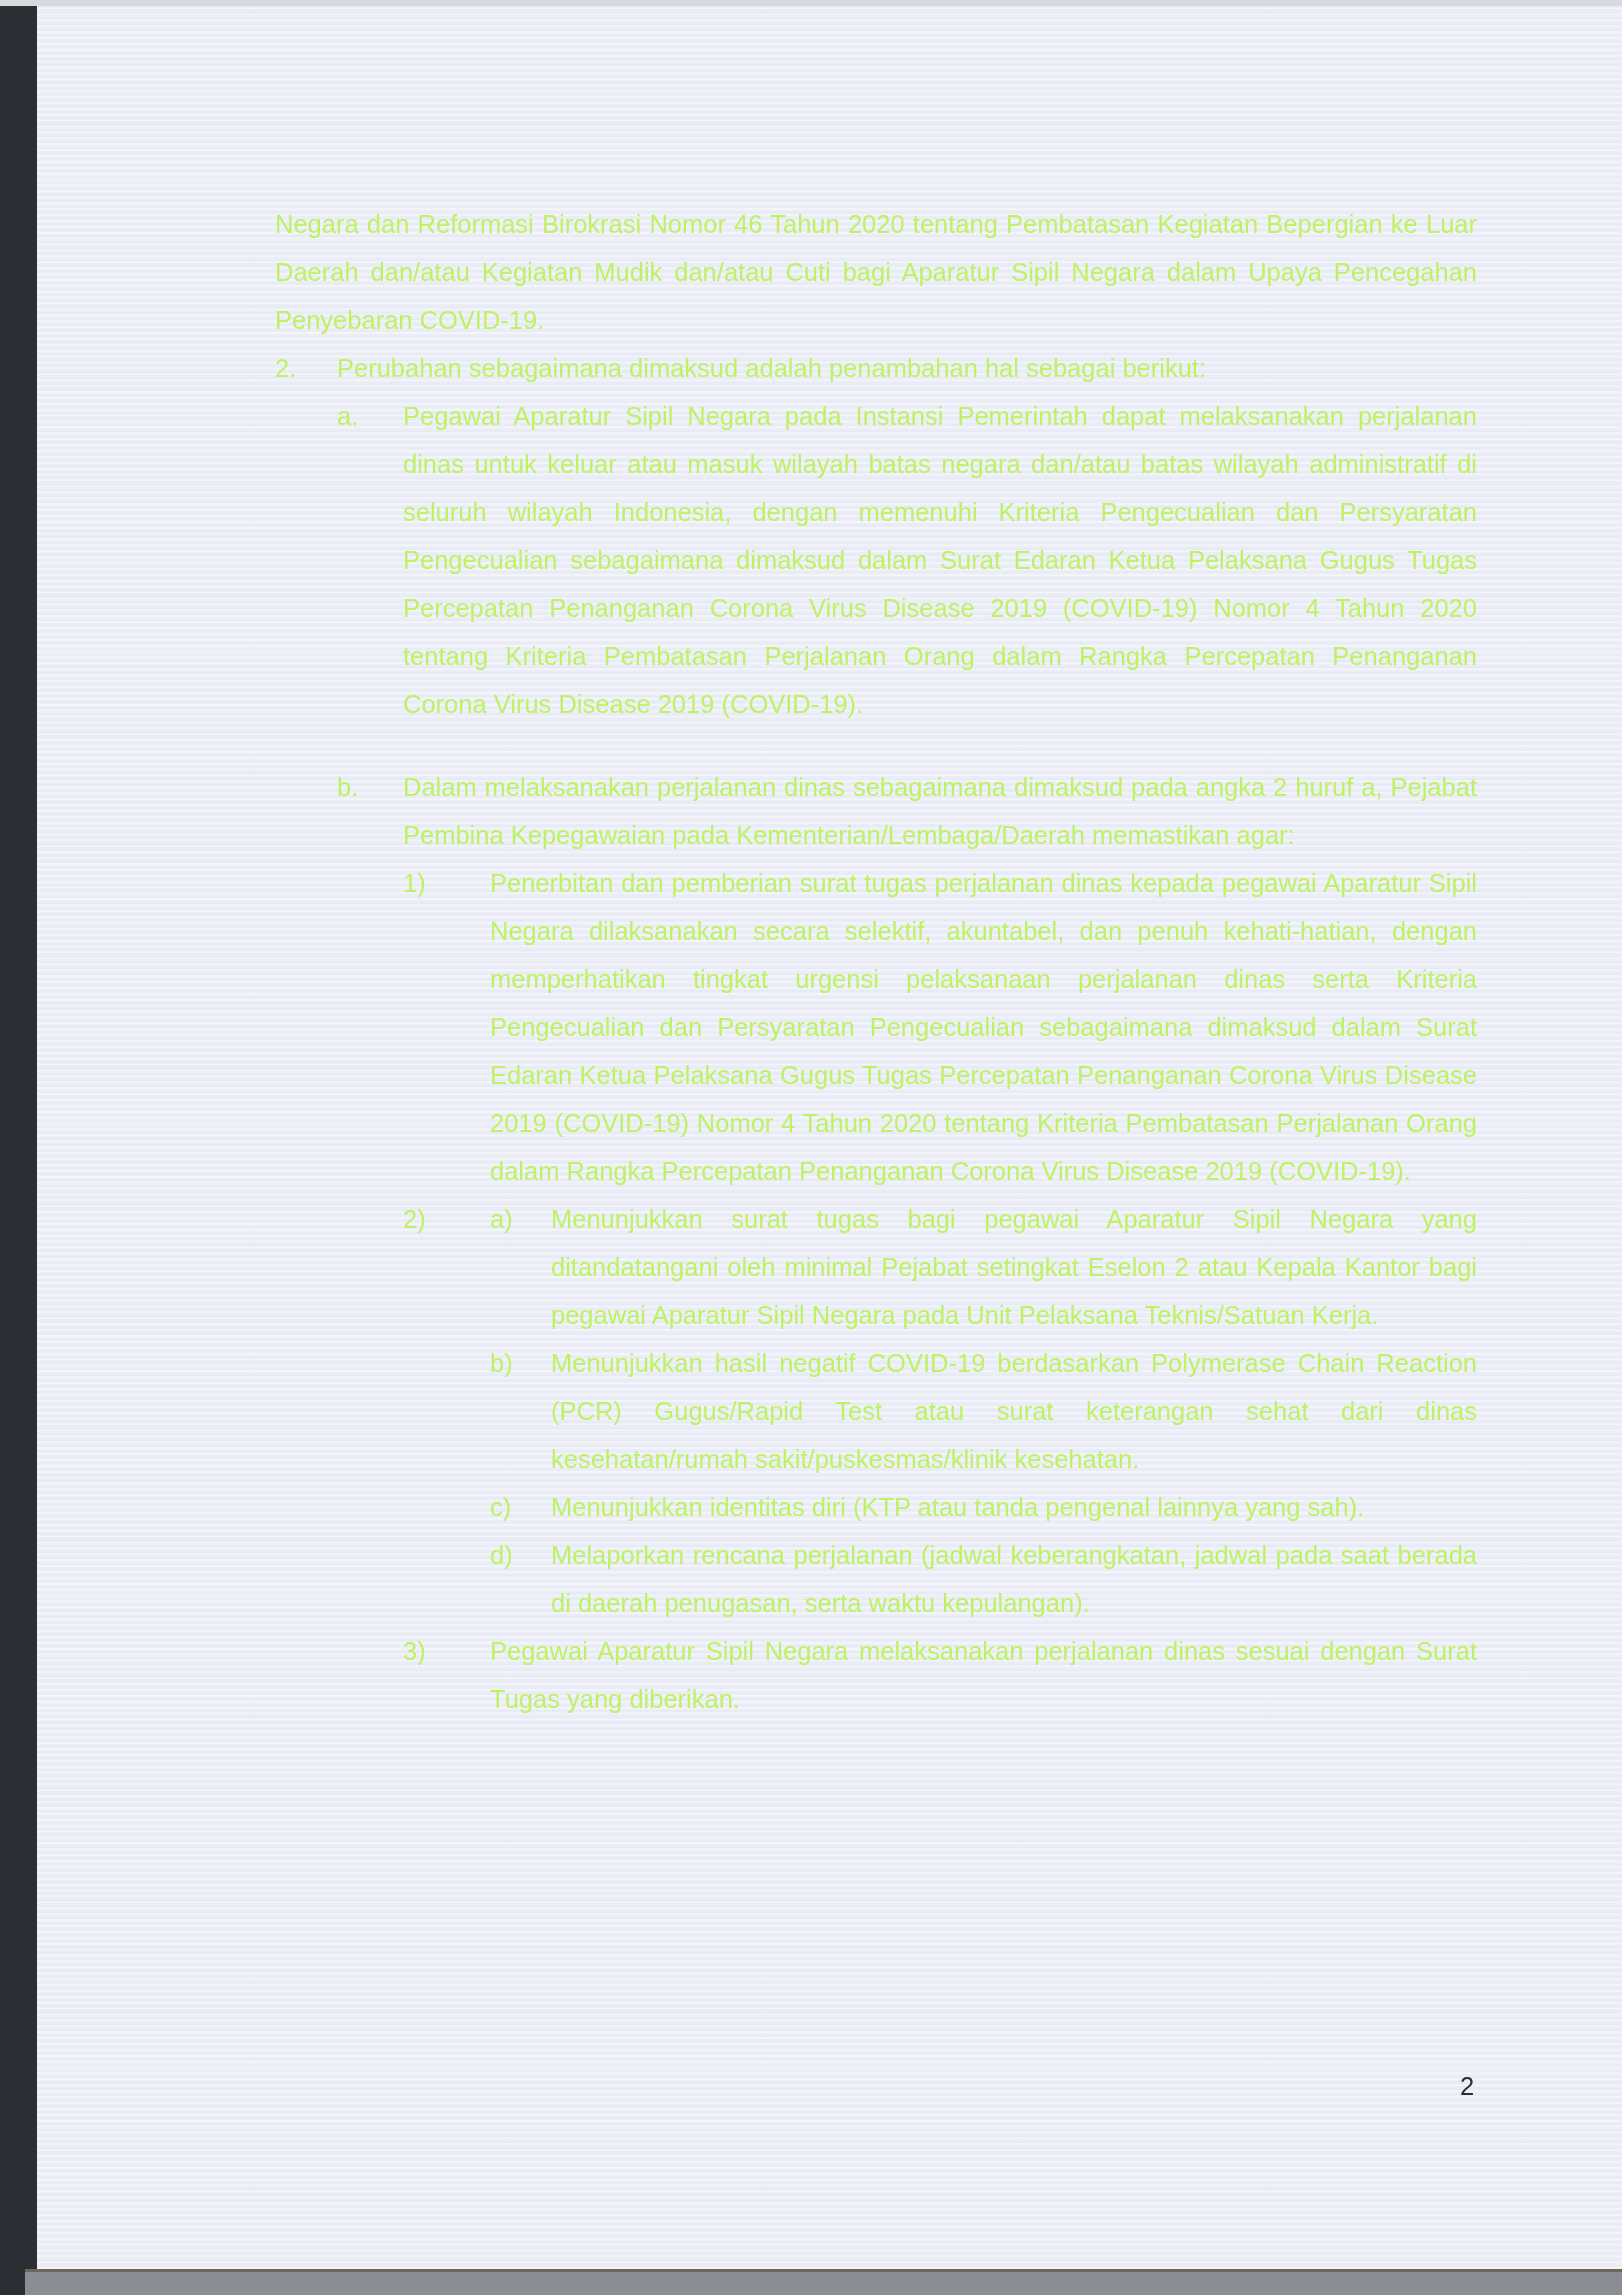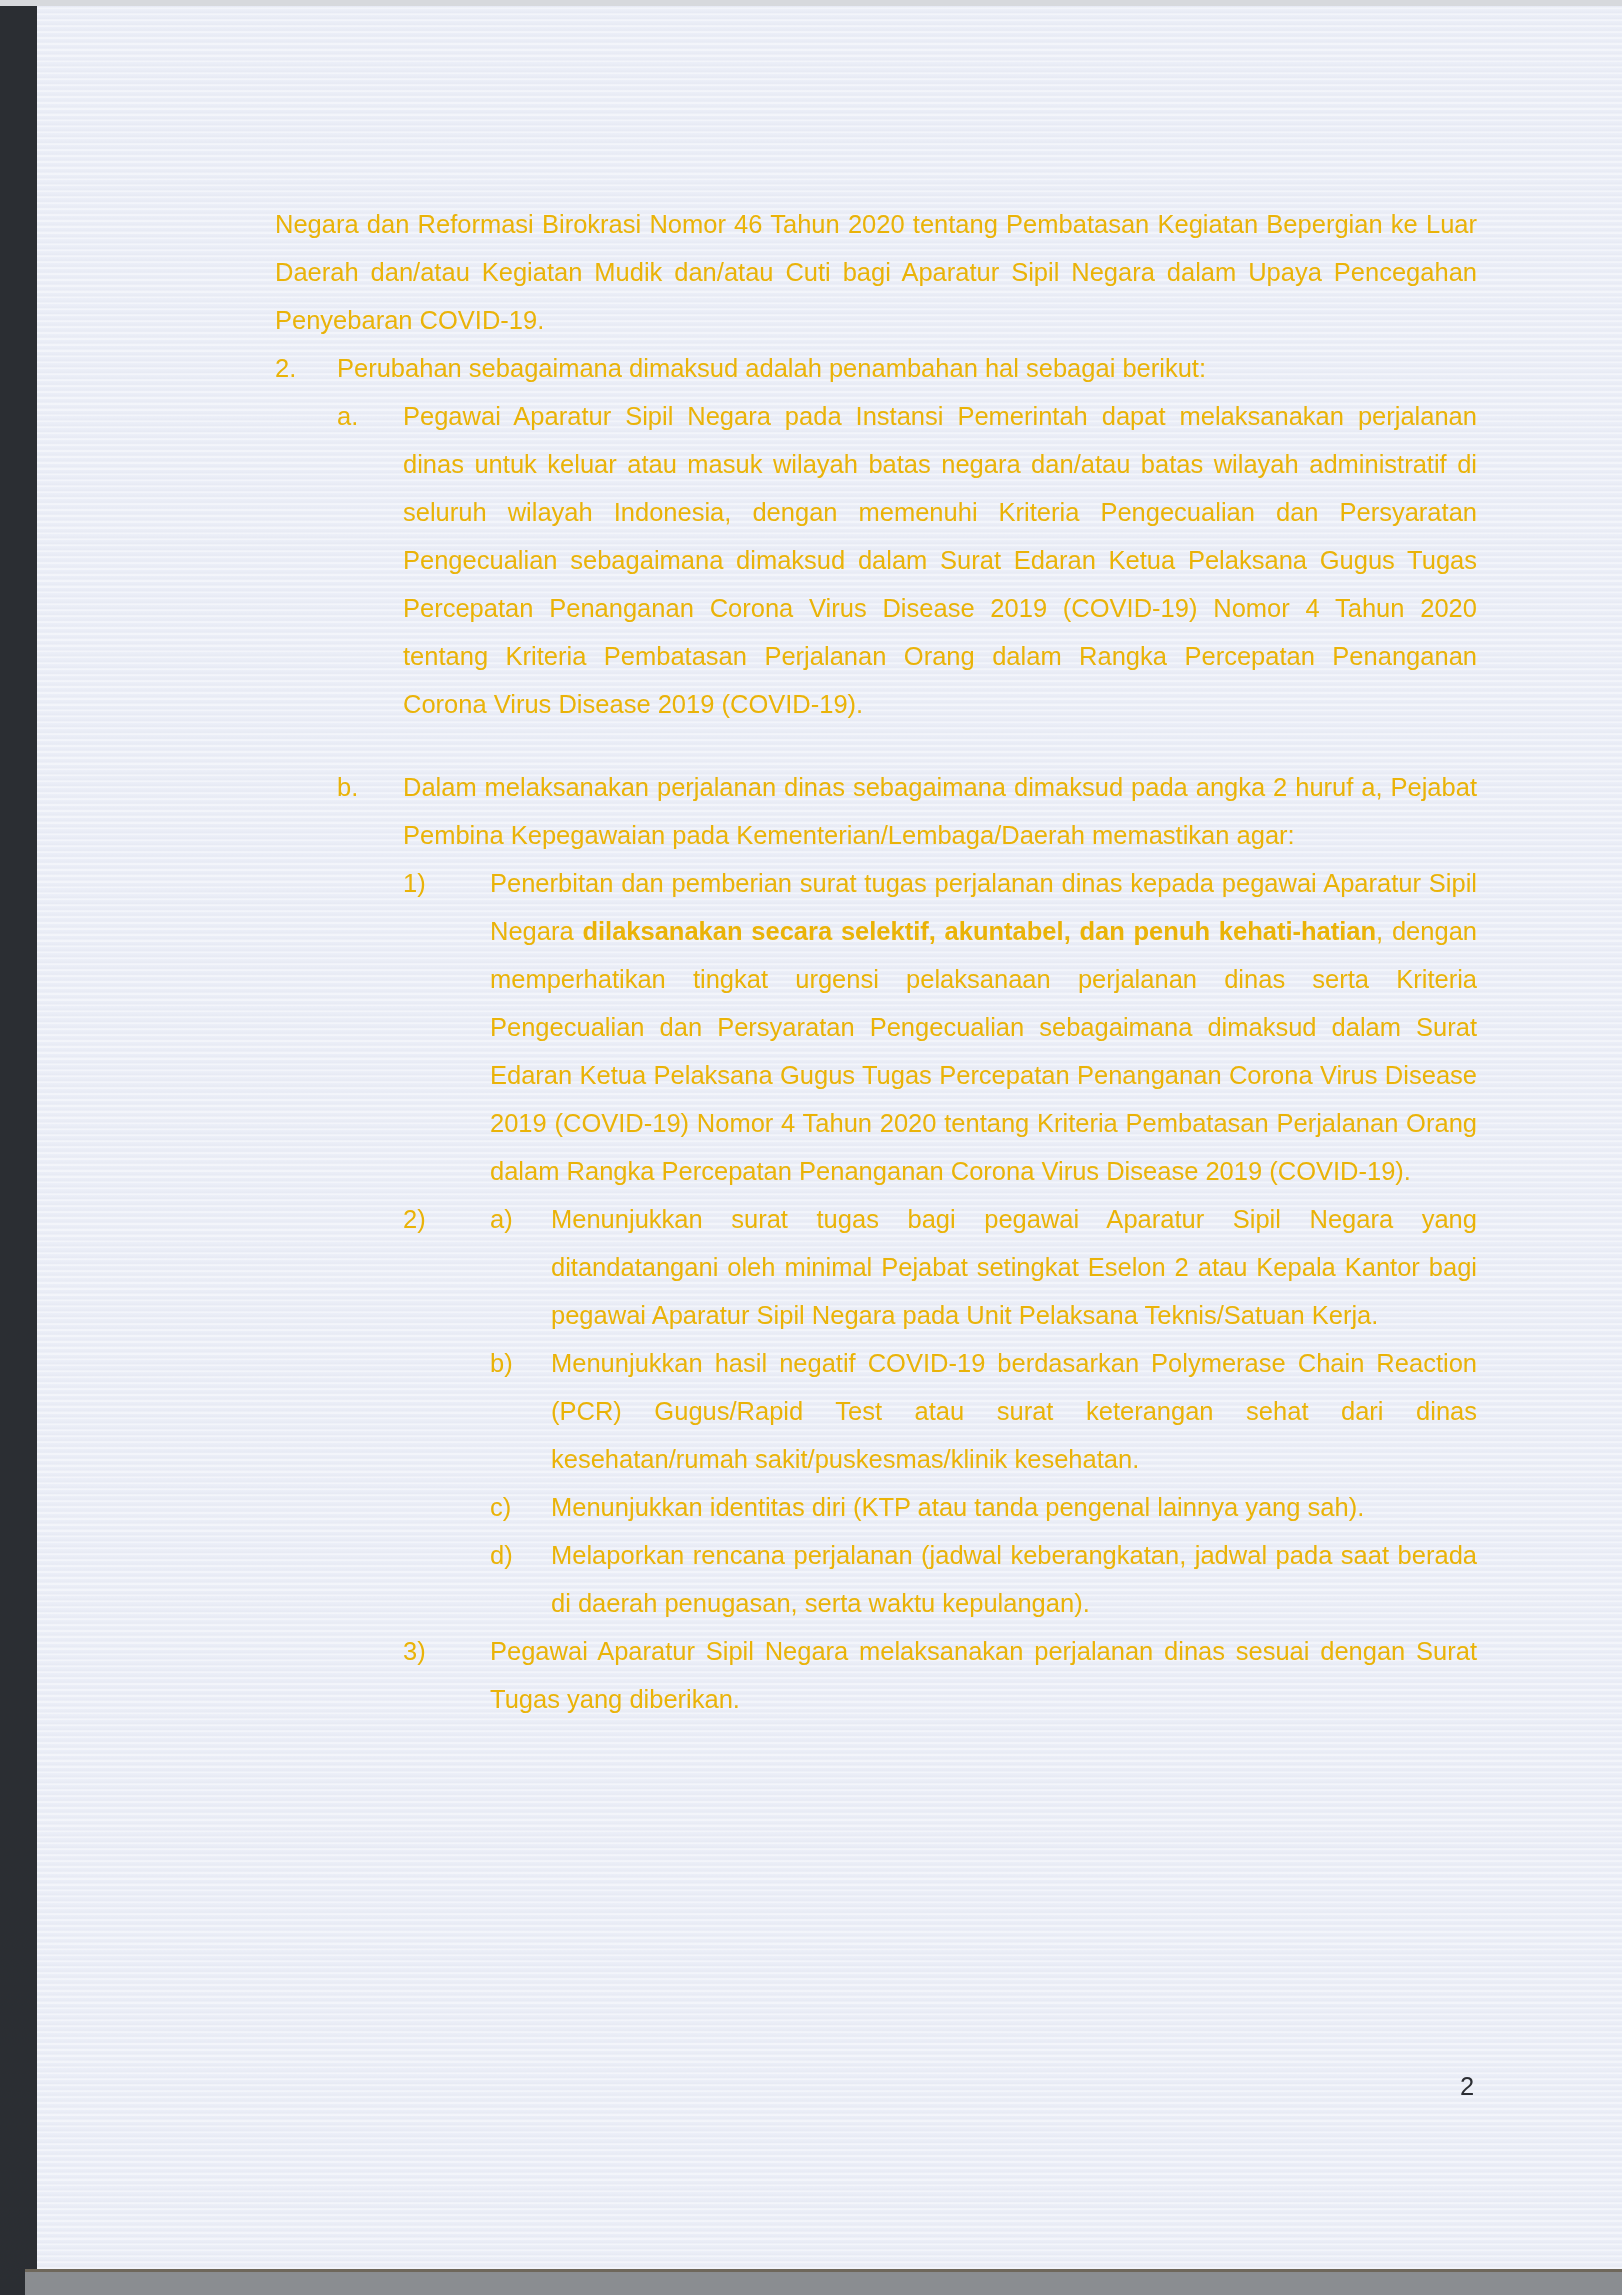--- a/index.html
+++ b/index.html
@@ -24,36 +24,36 @@
       rgba(197,201,216,0.12) 2.6px, rgba(255,255,255,0.0) 5.9px);
   }
   .bottom-band{
     position:absolute;left:25px;top:2269px;width:1597px;height:26px;
     background:#8a8d91;
     border-top:3.3px solid #6e675b;
     box-sizing:border-box;
   }
   .doc{
     position:absolute;left:275px;top:200px;width:1202px;
-    color:#eab308;
+    color:#bef264;
     font-size:25.5px;
     line-height:48px;
     text-align:justify;
   }
   .doc p{margin:0;}
   .intro{margin-left:50px;margin-bottom:13.7px;}
   .row{display:flex;align-items:flex-start;}
   .marker{flex:0 0 auto;text-align:left;}
   .m-num1{width:50px;}   
   .m-alpha{width:54px;}  
   .m-num2{width:75px;}  
   .m-alpha2{width:49px;} 
   .body{flex:1 1 auto;min-width:0;margin-left:12px;}
   .gap-b{margin-top:35px;}
-  .b{font-weight:bold;}
+  .b{font-weight:normal;}
   .i{}
   .pagenum{
     position:absolute;left:1460px;top:2072px;
     color:#2c2e33;font-size:25.5px;line-height:29px;
   }
 </style>
 </head>
 <body>
 
 <div class="scan">

